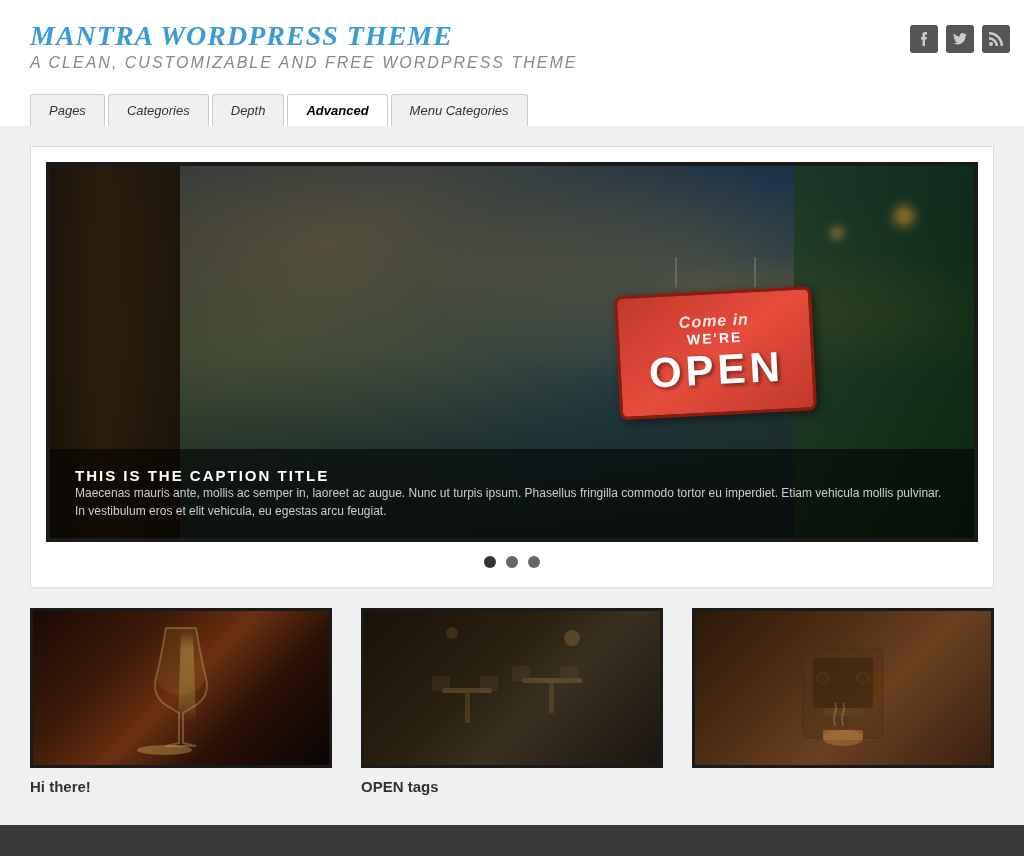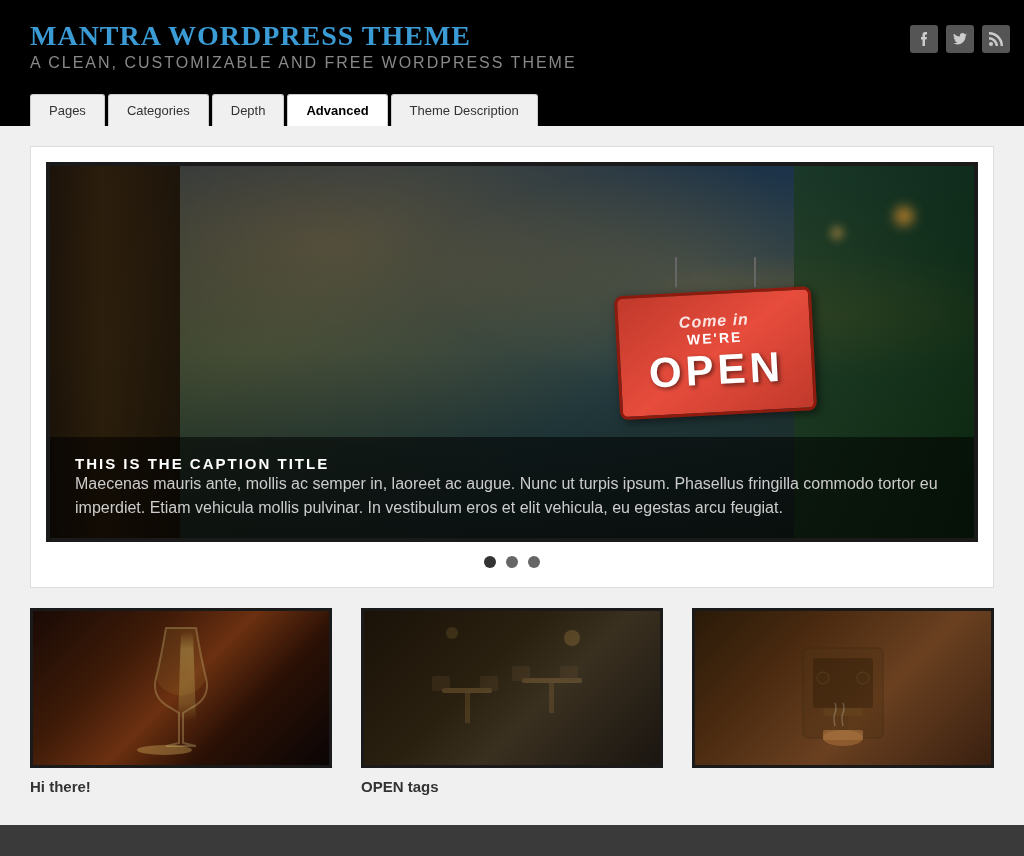--- a/index.html
+++ b/index.html
@@ -5,24 +5,25 @@
     * { box-sizing: border-box; margin: 0; padding: 0; }
     body {
       font-family: Arial, sans-serif;
       background: #3a3a3a;
       width: 1024px;
       min-height: 856px;
     }
 
     
     .header {
-      background: #000000;
+      background: #ffffff;
       padding: 20px 14px 0 30px;
       display: flex;
       flex-direction: column;
+      font-style: italic;
     }
     .header-top {
       display: flex;
       justify-content: space-between;
       align-items: flex-start;
       margin-bottom: 6px;
     }
     .site-title {
       font-size: 28px;
       font-weight: bold;
@@ -183,21 +184,21 @@
     .caption-title {
       color: #fff;
       font-size: 15px;
       font-weight: bold;
       letter-spacing: 2px;
       text-transform: uppercase;
       margin-bottom: 0;
     }
     .caption-text {
       color: #ccc;
-      font-size: 16px;
+      font-size: 12px;
       line-height: 1.5;
     }
 
     
     .slider-dots {
       display: flex;
       justify-content: center;
       gap: 10px;
       margin: 14px 0 4px;
     }
@@ -308,21 +309,21 @@
         </svg>
       </div>
     </div>
   </div>
 
   <div class="nav-tabs">
     <div class="nav-tab">Pages</div>
     <div class="nav-tab">Categories</div>
     <div class="nav-tab">Depth</div>
     <div class="nav-tab active">Advanced</div>
-    <div class="nav-tab">Theme Description</div>
+    <div class="nav-tab">Menu Categories</div>
   </div>
 </div>
 
 <div class="main-content">
 
   <div class="slider-wrapper">
     <div class="slider-container">
       <div class="slider-image-bg">
         <div class="bg-scene"></div>
 

